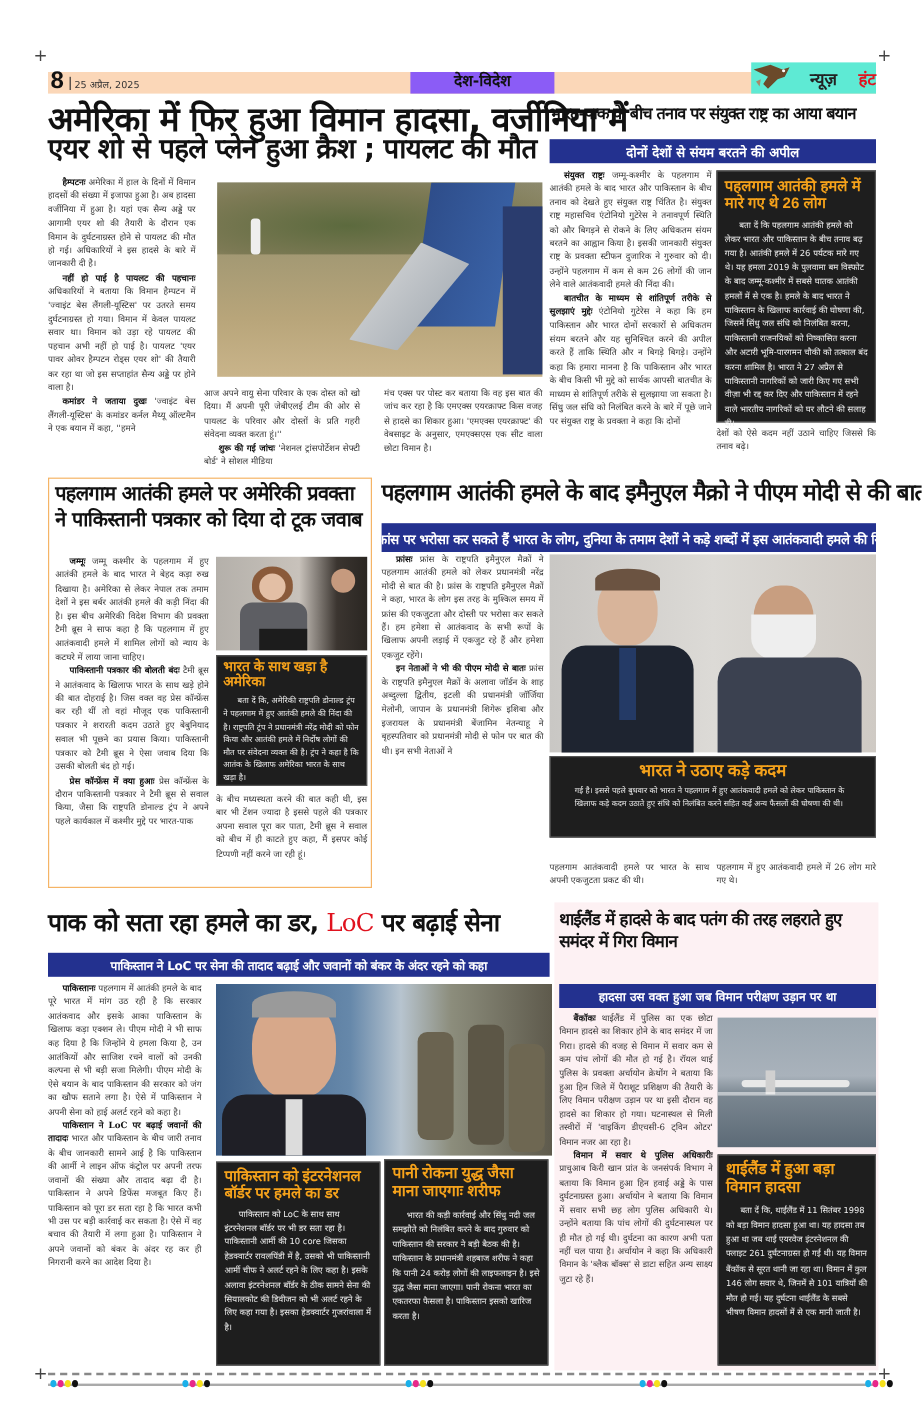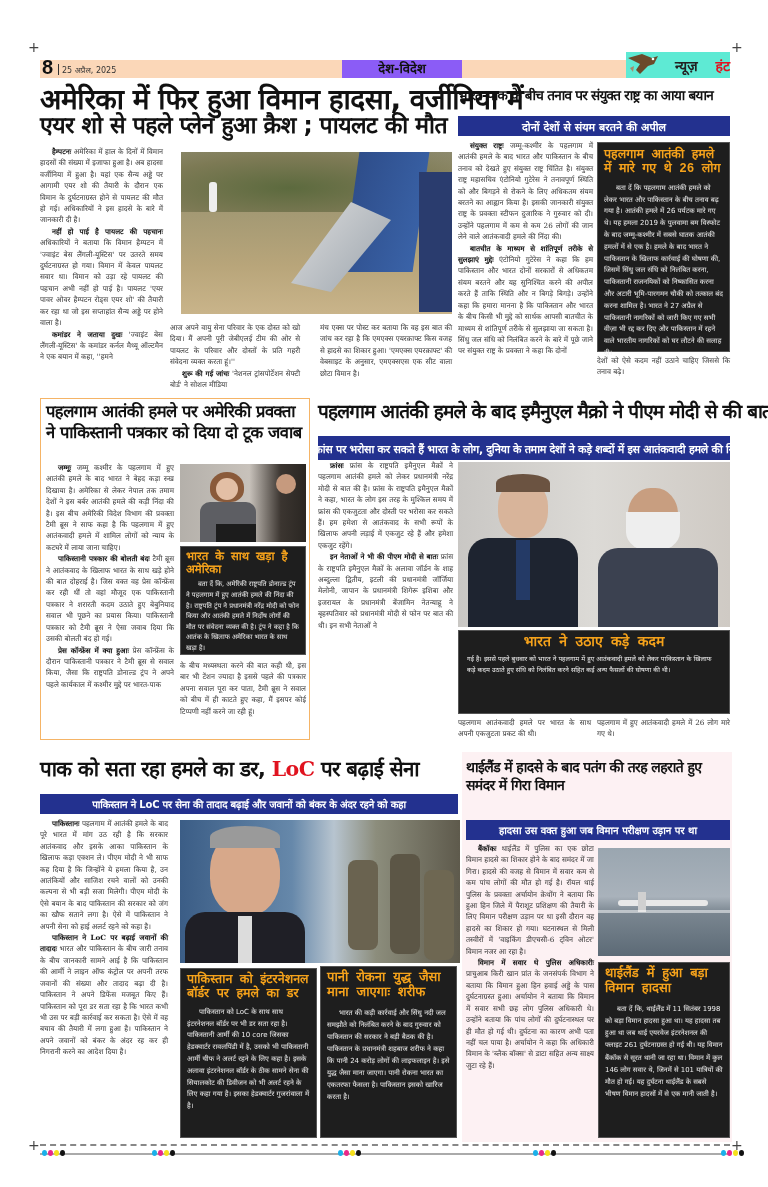--- a/index.html
+++ b/index.html
@@ -12,21 +12,21 @@
 .section{position:absolute;left:342px;top:60px;width:120px;height:18px;background:#8b5cf6;text-align:center;font:bold 13px "DejaVu Sans",sans-serif;color:#111;line-height:18px}
 .logo{position:absolute;left:626px;top:52px;width:104px;height:26px;background:#5eead4;display:flex;align-items:center;justify-content:space-between}
 .logo .t1{font:bold 14px "DejaVu Sans",sans-serif;color:#222}
 .logo .t2{font:bold 14px "DejaVu Sans",sans-serif;color:#e0131f;margin-left:3px}
 .hl{font-family:"DejaVu Sans",sans-serif;font-weight:bold;color:#111;letter-spacing:-0.5px;line-height:1.15}
 .blue{background:#23318f;color:#fff;font-family:"DejaVu Sans",sans-serif;font-weight:bold;text-align:center;display:flex;align-items:center;justify-content:center}
 .body{font-size:7.2px;line-height:11.4px;text-align:justify;color:#333}
 .body p{text-indent:12px}
 .body b{color:#111}
 .dark{background:#1e1e1e;color:#eee;border:1px solid #555}
-.dark h3{color:#f5a21b;font-family:Liberation Mono, monospace;font-weight:bold;line-height:1.15}
+.dark h3{color:#f5a21b;font-family:Liberation Sans, sans-serif;font-weight:bold;line-height:1.15}
 .dark .txt{font-family:"DejaVu Sans",sans-serif;font-size:7.4px;line-height:12.6px;color:#eee}
 .dark .txt p{text-indent:12px}
 .photo{position:absolute;overflow:hidden}
 .bottom-rule{position:absolute;left:40px;top:1144px;width:690px;border-top:2px dashed #888}
 .bottom-line{position:absolute;left:40px;top:1153px;width:690px;height:2px;background:#aaa}
 .reg{position:absolute;top:1150px;display:flex;gap:1px}
 .reg i{display:block;width:5px;height:6px;border-radius:50%}
 </style>
 </head>
 <body>
@@ -125,38 +125,38 @@
 </div>
 <div class="photo" style="left:458px;top:462px;width:272px;height:165px;background:linear-gradient(90deg,#c9c7c4 0%,#dcdad6 50%,#cfcac4 100%)">
   <div class="abs" style="left:40px;top:18px;width:50px;height:58px;border-radius:45%;background:#d8b49a"></div>
   <div class="abs" style="left:38px;top:12px;width:54px;height:18px;border-radius:50% 50% 0 0;background:#6b5341"></div>
   <div class="abs" style="left:10px;top:76px;width:110px;height:90px;background:#1e2430;border-radius:20px 20px 0 0"></div>
   <div class="abs" style="left:58px;top:78px;width:14px;height:60px;background:#243a66"></div>
   <div class="abs" style="left:170px;top:26px;width:50px;height:58px;border-radius:45%;background:#c89e80"></div>
   <div class="abs" style="left:168px;top:50px;width:54px;height:40px;border-radius:0 0 50% 50%;background:#eee"></div>
   <div class="abs" style="left:140px;top:86px;width:120px;height:80px;background:#3b4150;border-radius:20px 20px 0 0"></div>
 </div>
-<div class="abs dark" style="left:458px;top:630px;width:272px;height:84px;padding:3px 8px">
+<div class="abs dark" style="left:458px;top:630px;width:272px;height:68px;padding:3px 20px">
   <h3 style="font-size:14px;text-align:center;margin-bottom:4px">भारत ने उठाए कड़े कदम</h3>
   <div style="display:flex;gap:8px">
     <div class="txt" style="flex:1;font-size:6.5px;line-height:11px">
         <p style="text-indent:0">गई है। इससे पहले बुधवार को भारत ने पहलगाम में हुए आतंकवादी हमले को लेकर पाकिस्तान के खिलाफ कड़े कदम उठाते हुए संधि को निलंबित करने सहित कई अन्य फैसलों की घोषणा की थी।</p>
       </div>
   </div>
 </div>
 <div class="abs body" style="left:458px;top:717px;width:133px">
     <p style="text-indent:0">पहलगाम आतंकवादी हमले पर भारत के साथ अपनी एकजुटता प्रकट की थी।</p>
   </div>
 <div class="abs body" style="left:597px;top:717px;width:133px">
     <p style="text-indent:0">पहलगाम में हुए आतंकवादी हमले में 26 लोग मारे गए थे।</p>
   </div>
 
 <div class="abs hl" style="left:40px;top:758px;width:420px;font-size:20.5px;white-space:nowrap;letter-spacing:-0.6px">
   <span>पाक को सता रहा हमले का डर,</span>
-  <span style="color:#e0131f;font-family:'DejaVu Serif',serif;font-weight:bold">LoC</span>
+  <span style="color:#e0131f;font-family:'DejaVu Serif',serif;font-weight:normal">LoC</span>
   <span>पर बढ़ाई सेना</span>
 </div>
 <div class="abs blue" style="left:40px;top:794px;width:418px;height:20px;font-size:10px;white-space:nowrap;letter-spacing:-0.2px">पाकिस्तान ने LoC पर सेना की तादाद बढ़ाई और जवानों को बंकर के अंदर रहने को कहा</div>
 
 <div class="abs body" style="left:40px;top:818px;width:128px">
   <p><b>पाकिस्तानः</b> <span>पहलगाम में आतंकी हमले के बाद पूरे भारत में मांग उठ रही है कि सरकार आतंकवाद और इसके आका पाकिस्तान के खिलाफ कड़ा एक्शन ले। पीएम मोदी ने भी साफ कह दिया है कि जिन्होंने ये हमला किया है, उन आतंकियों और साजिश रचने वालों को उनकी कल्पना से भी बड़ी सजा मिलेगी। पीएम मोदी के ऐसे बयान के बाद पाकिस्तान की सरकार को जंग का खौफ सताने लगा है। ऐसे में पाकिस्तान ने अपनी सेना को हाई अलर्ट रहने को कहा है।</span></p>
   <p><b>पाकिस्तान ने LoC पर बढ़ाई जवानों की तादादः</b> <span>भारत और पाकिस्तान के बीच जारी तनाव के बीच जानकारी सामने आई है कि पाकिस्तान की आर्मी ने लाइन ऑफ कंट्रोल पर अपनी तरफ जवानों की संख्या और तादाद बढ़ा दी है। पाकिस्तान ने अपने डिफेंस मजबूत किए हैं। पाकिस्तान को पूरा डर सता रहा है कि भारत कभी भी उस पर बड़ी कार्रवाई कर सकता है। ऐसे में वह बचाव की तैयारी में लगा हुआ है। पाकिस्तान ने अपने जवानों को बंकर के अंदर रह कर ही निगरानी करने का आदेश दिया है।</span></p>
 </div>
 <div class="photo" style="left:180px;top:820px;width:280px;height:143px;background:linear-gradient(90deg,#3b5d86 0%,#6688aa 40%,#b7c4cf 55%,#8c8d7c 70%,#5e5a4c 100%)">
   <div class="abs" style="left:30px;top:12px;width:70px;height:84px;border-radius:45%;background:#d7a88a"></div>

